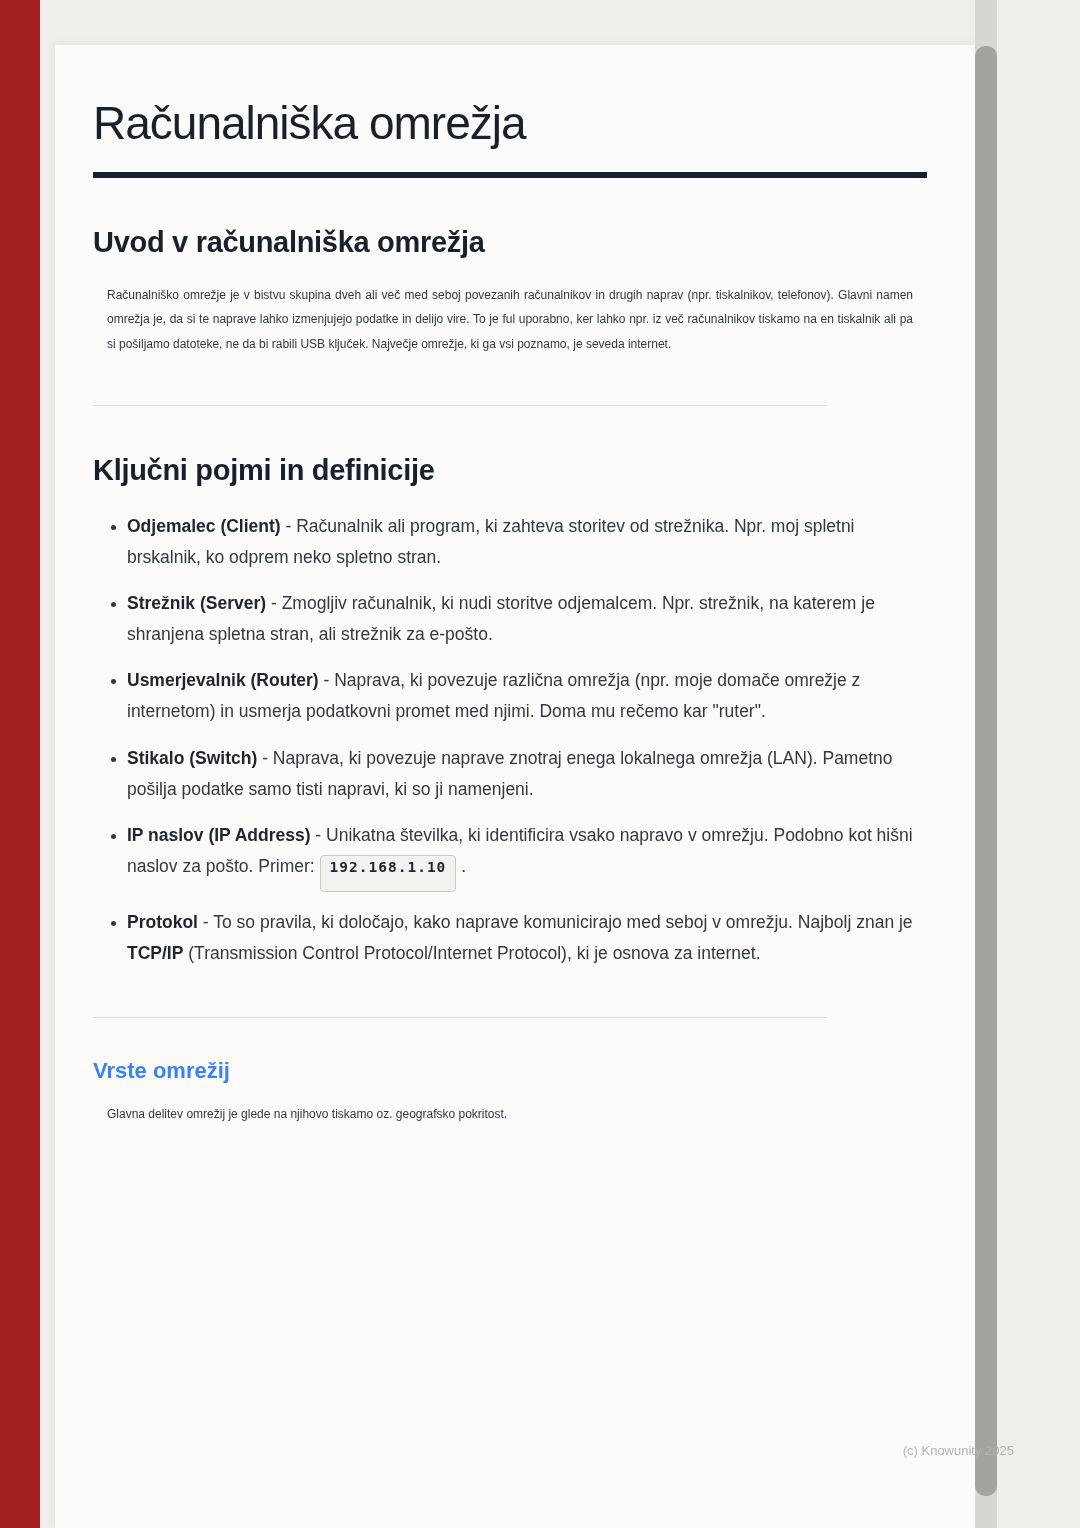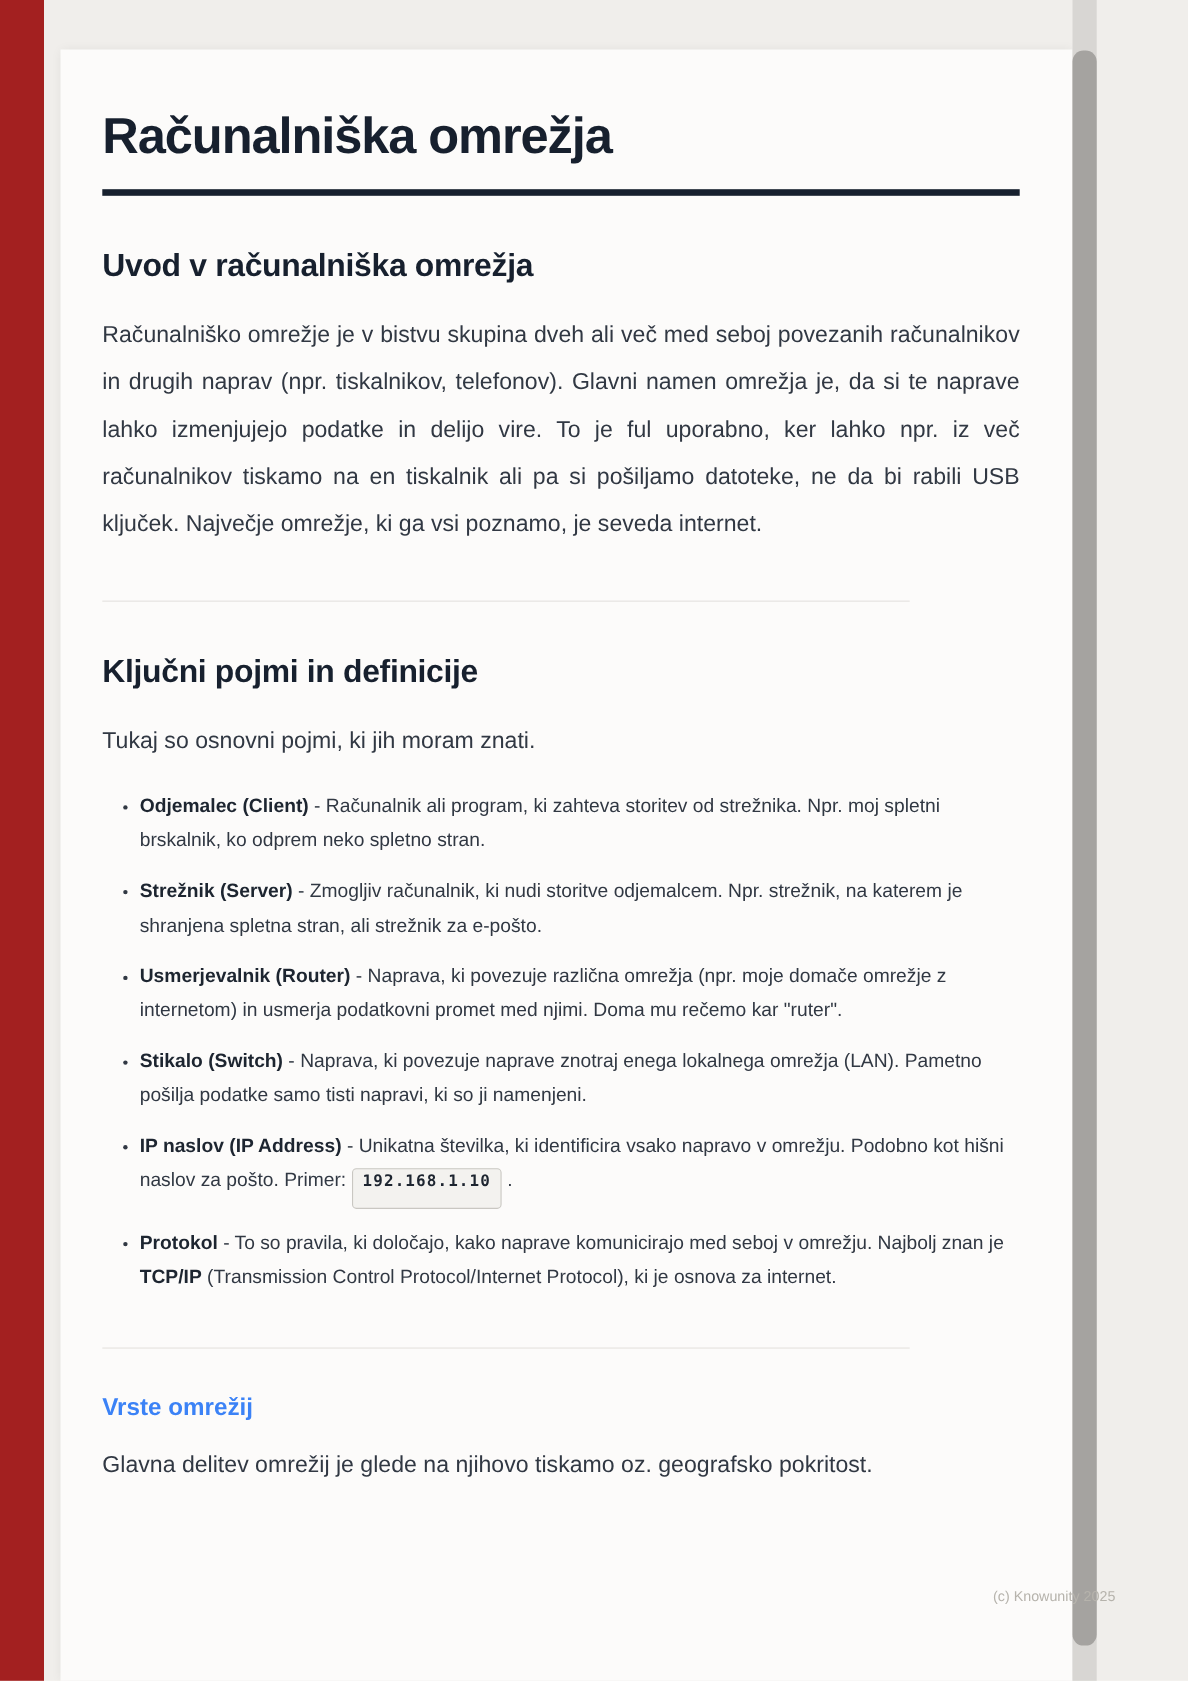--- a/index.html
+++ b/index.html
@@ -26,21 +26,21 @@
     background: #fcfbfa;
     box-shadow: 0 0 10px rgba(0,0,0,0.07);
     overflow: hidden;
   }
   .content {
     padding: 52px 48px 0 38px;
   }
   h1.doc-title {
     margin: 0;
     font-size: 46px;
-    font-weight: bold;
+    font-weight: normal;
     letter-spacing: -1px;
     color: #17202e;
     line-height: 1.15;
   }
   .title-rule {
     height: 6px;
     background: #17202e;
     margin: 22px 0 0 0;
   }
   h2.section-heading {
@@ -50,22 +50,22 @@
     color: #17202e;
     letter-spacing: -0.3px;
   }
   h3.sub-heading {
     margin: 40px 0 18px 0;
     font-size: 22px;
     font-weight: bold;
     color: #3b82f6;
   }
   p.body-text {
-    margin: 0;
-    font-size: 21px;
+    margin: 14px;
+    font-size: 12px;
     line-height: 2.05;
     color: #313843;
   }
   p.justified { text-align: justify; }
   .divider {
     height: 1px;
     background: #e4e2de;
     margin: 48px 0 0 0;
     width: 88%;
   }
@@ -127,21 +127,20 @@
 
     <h1 class="doc-title">Računalniška omrežja</h1>
     <div class="title-rule"></div>
 
     <h2 class="section-heading">Uvod v računalniška omrežja</h2>
     <p class="body-text justified">Računalniško omrežje je v bistvu skupina dveh ali več med seboj povezanih računalnikov in drugih naprav (npr. tiskalnikov, telefonov). Glavni namen omrežja je, da si te naprave lahko izmenjujejo podatke in delijo vire. To je ful uporabno, ker lahko npr. iz več računalnikov tiskamo na en tiskalnik ali pa si pošiljamo datoteke, ne da bi rabili USB ključek. Največje omrežje, ki ga vsi poznamo, je seveda internet.</p>
 
     <div class="divider"></div>
 
     <h2 class="section-heading">Ključni pojmi in definicije</h2>
-    <p class="body-text">Tukaj so osnovni pojmi, ki jih moram znati.</p>
 
     <ul class="term-list">
       <li><span class="term">Odjemalec (Client)</span><span> - Računalnik ali program, ki zahteva storitev od strežnika. Npr. moj spletni brskalnik, ko odprem neko spletno stran.</span></li>
       <li><span class="term">Strežnik (Server)</span><span> - Zmogljiv računalnik, ki nudi storitve odjemalcem. Npr. strežnik, na katerem je shranjena spletna stran, ali strežnik za e-pošto.</span></li>
       <li><span class="term">Usmerjevalnik (Router)</span><span> - Naprava, ki povezuje različna omrežja (npr. moje domače omrežje z internetom) in usmerja podatkovni promet med njimi. Doma mu rečemo kar "ruter".</span></li>
       <li><span class="term">Stikalo (Switch)</span><span> - Naprava, ki povezuje naprave znotraj enega lokalnega omrežja (LAN). Pametno pošilja podatke samo tisti napravi, ki so ji namenjeni.</span></li>
       <li><span class="term">IP naslov (IP Address)</span><span> - Unikatna številka, ki identificira vsako napravo v omrežju. Podobno kot hišni naslov za pošto. Primer: </span><code class="chip">192.168.1.10</code><span> .</span></li>
       <li><span class="term">Protokol</span><span> - To so pravila, ki določajo, kako naprave komunicirajo med seboj v omrežju. Najbolj znan je </span><span class="bold-inline">TCP/IP</span><span> (Transmission Control Protocol/Internet Protocol), ki je osnova za internet.</span></li>
     </ul>
 

